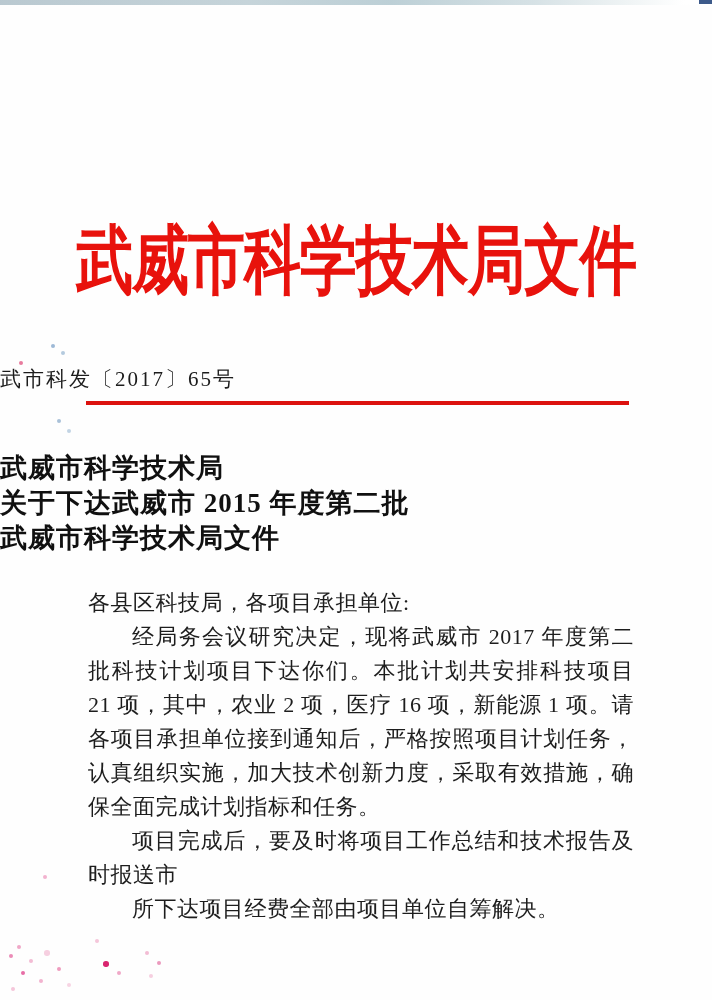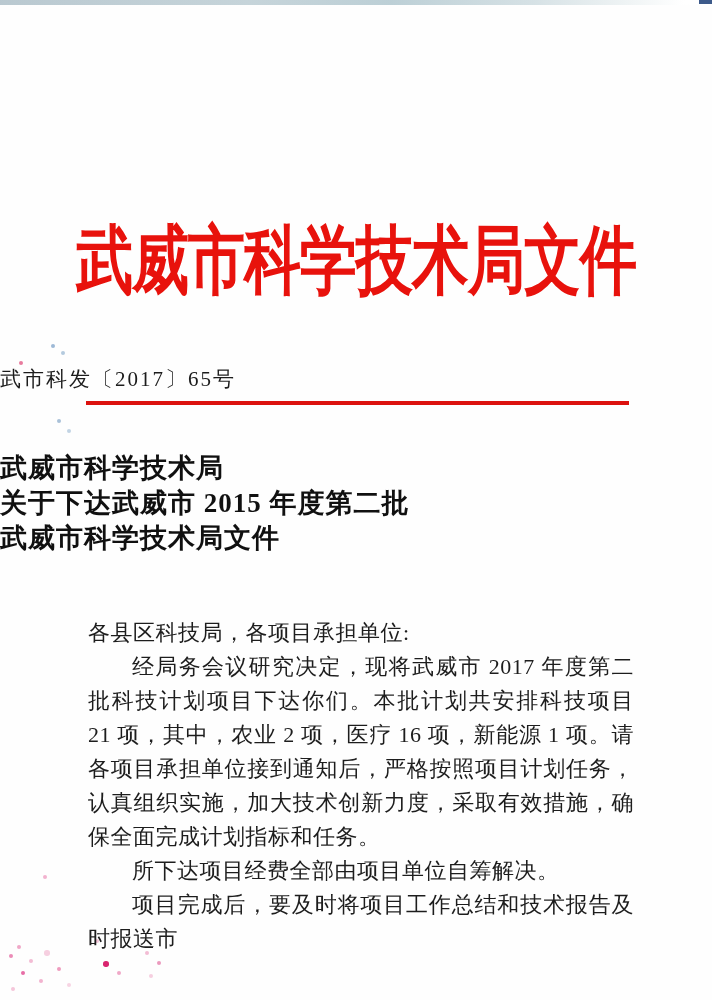--- a/index.html
+++ b/index.html
@@ -123,21 +123,20 @@
     position: absolute;
     top: 586px;
     left: 88px;
     width: 546px;
     font-size: 22px;
     line-height: 34px;
     text-align: justify;
     text-justify: inter-ideograph;
     color: var(--ink, #1d1d1d);
     letter-spacing: 0.5px;
-    margin-top: 30px;
   }
   .body-block p {
     margin: 0;
     text-indent: 2em;
   }
   .body-block .salutation {
     text-indent: 0;
   }
 </style>
 </head>
@@ -157,17 +156,17 @@
 
   <div class="notice-title">
     <div>武威市科学技术局</div>
     <div>关于下达武威市 2015 年度第二批</div>
     <div>武威市科学技术局文件</div>
   </div>
 
   <div class="body-block">
     <p class="salutation">各县区科技局，各项目承担单位:</p>
     <p>经局务会议研究决定，现将武威市 2017 年度第二批科技计划项目下达你们。本批计划共安排科技项目 21 项，其中，农业 2 项，医疗 16 项，新能源 1 项。请各项目承担单位接到通知后，严格按照项目计划任务，认真组织实施，加大技术创新力度，采取有效措施，确保全面完成计划指标和任务。</p>
+    <p>项目完成后，要及时将项目工作总结和技术报告及时报送市</p>
     <p>所下达项目经费全部由项目单位自筹解决。</p>
-    <p>项目完成后，要及时将项目工作总结和技术报告及时报送市</p>
   </div>
 
 </div>
 
 </body></html>

